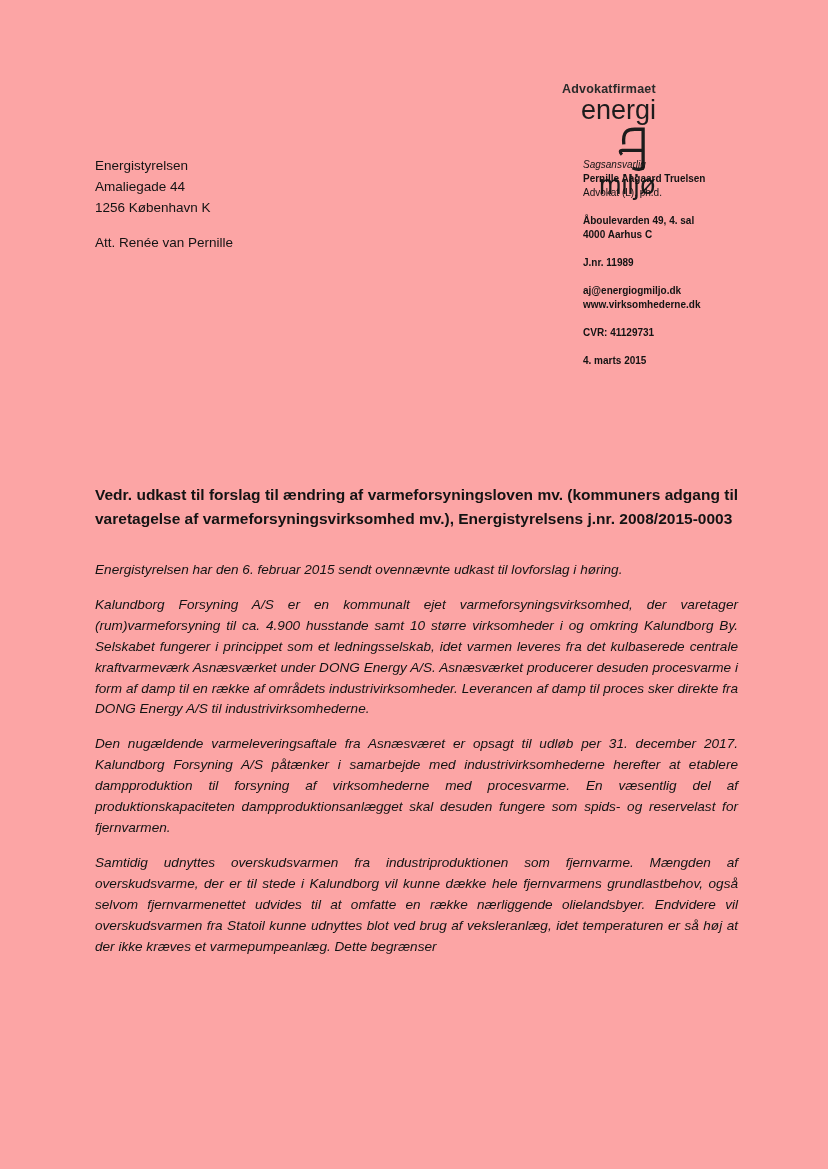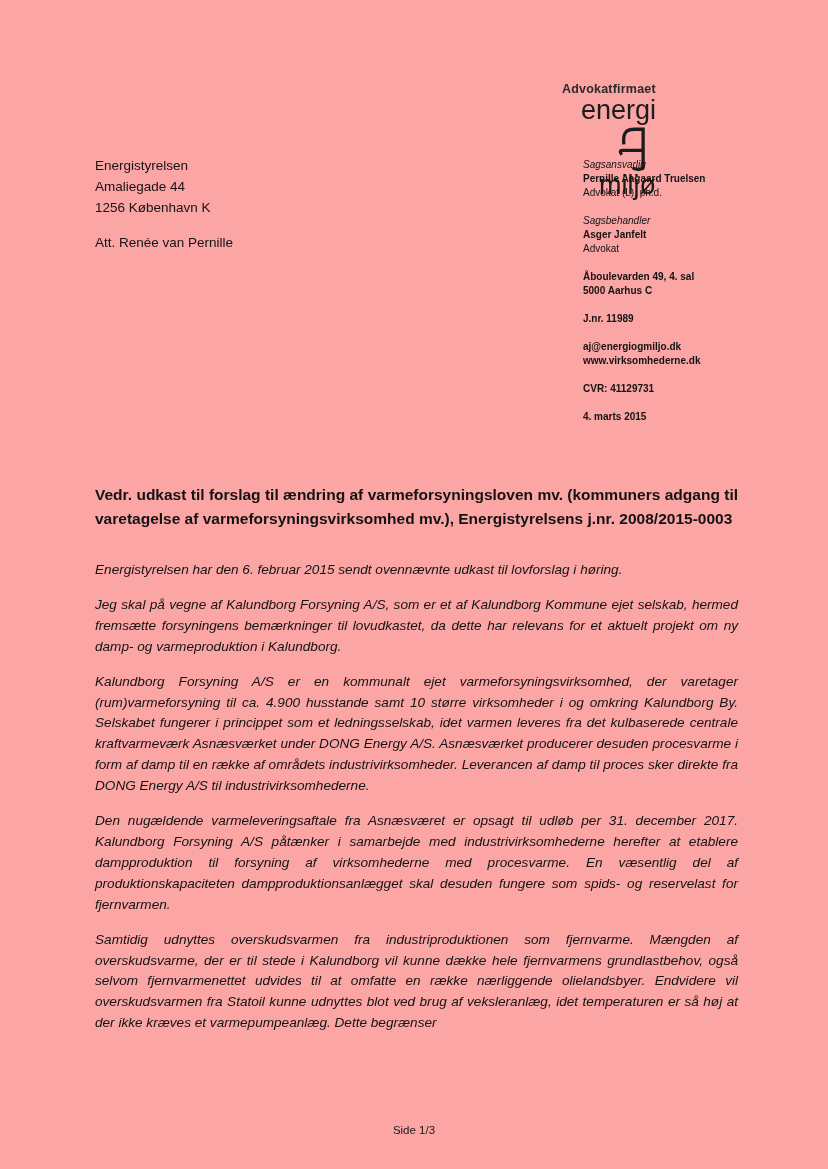--- a/index.html
+++ b/index.html
@@ -120,43 +120,36 @@
     <div>1256 København K</div>
     <div class="att">Att. Renée van Pernille</div>
   </section>
 
   <aside class="info">
     <div class="group">
       <div class="label">Sagsansvarlig</div>
       <div class="strong">Pernille Aagaard Truelsen</div>
       <div>Advokat (L), ph.d.</div>
     </div>
-    <div class="group">
-      <div class="label">Sagsbehandler</div>
-      <div class="strong">Asger Janfelt</div>
-      <div>Advokat</div>
-    </div>
     <div class="group strong">
       <div>Åboulevarden 49, 4. sal</div>
-      <div>5000 Aarhus C</div>
+      <div>4000 Aarhus C</div>
     </div>
     <div class="group strong">J.nr. 11989</div>
     <div class="group strong">
       <div>aj@energiogmiljo.dk</div>
       <div>www.virksomhederne.dk</div>
     </div>
     <div class="group strong">CVR: 41129731</div>
     <div class="group strong">4. marts 2015</div>
   </aside>
 
   <h1 class="subject">Vedr. udkast til forslag til ændring af varmeforsyningsloven mv. (kommuners adgang til varetagelse af varmeforsyningsvirksomhed mv.), Energistyrelsens j.nr. 2008/2015-0003</h1>
 
   <main class="body">
     <p>Energistyrelsen har den 6. februar 2015 sendt ovennævnte udkast til lovforslag i høring.</p>
-    <p>Jeg skal på vegne af Kalundborg Forsyning A/S, som er et af Kalundborg Kommune ejet selskab, hermed fremsætte forsyningens bemærkninger til lovudkastet, da dette har relevans for et aktuelt projekt om ny damp- og varmeproduktion i Kalundborg.</p>
     <p>Kalundborg Forsyning A/S er en kommunalt ejet varmeforsyningsvirksomhed, der varetager (rum)varmeforsyning til ca. 4.900 husstande samt 10 større virksomheder i og omkring Kalundborg By. Selskabet fungerer i princippet som et ledningsselskab, idet varmen leveres fra det kulbaserede centrale kraftvarmeværk Asnæsværket under DONG Energy A/S. Asnæsværket producerer desuden procesvarme i form af damp til en række af områdets industrivirksomheder. Leverancen af damp til proces sker direkte fra DONG Energy A/S til industrivirksomhederne.</p>
     <p>Den nugældende varmeleveringsaftale fra Asnæsværet er opsagt til udløb per 31. december 2017. Kalundborg Forsyning A/S påtænker i samarbejde med industrivirksomhederne herefter at etablere dampproduktion til forsyning af virksomhederne med procesvarme. En væsentlig del af produktionskapaciteten dampproduktionsanlægget skal desuden fungere som spids- og reservelast for fjernvarmen.</p>
     <p>Samtidig udnyttes overskudsvarmen fra industriproduktionen som fjernvarme. Mængden af overskudsvarme, der er til stede i Kalundborg vil kunne dække hele fjernvarmens grundlastbehov, også selvom fjernvarmenettet udvides til at omfatte en række nærliggende olielandsbyer. Endvidere vil overskudsvarmen fra Statoil kunne udnyttes blot ved brug af veksleranlæg, idet temperaturen er så høj at der ikke kræves et varmepumpeanlæg. Dette begrænser</p>
   </main>
 
-  <footer class="footer">Side 1/3</footer>
 
 </div>
 
 </body></html>

